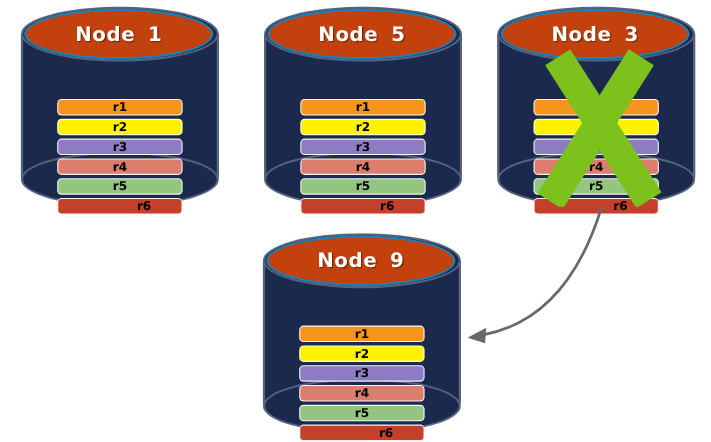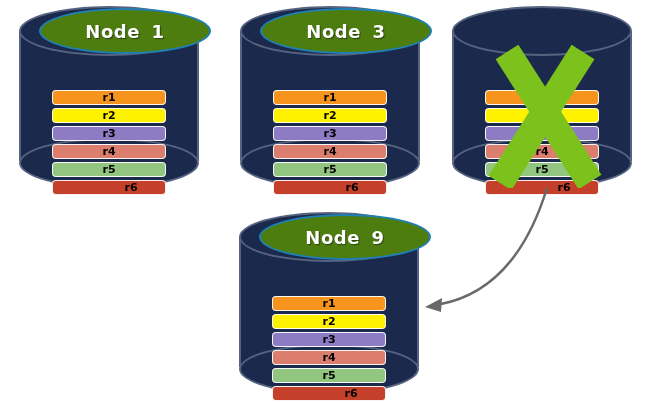--- a/index.html
+++ b/index.html
@@ -23,22 +23,22 @@
     background:#1B2A4C; z-index:1; box-sizing:border-box;
     border-left:2px solid rgba(145,155,180,0.5);
     border-right:2px solid rgba(145,155,180,0.5);
   }
   .cyl-bottom {
     position:absolute; bottom:0; left:0; width:180px; height:50px;
     border-radius:50%; background:#1B2A4C; z-index:1;
     border:2px solid rgba(145,155,180,0.5); box-sizing:border-box;
   }
   .cyl-top {
-    position:absolute; top:2px; left:20px; width:172px; height:46px;
-    border-radius:50%; background:#4d7c0f; border:2px solid #2080B4;
+    position:absolute; top:2px; left:3px; width:172px; height:46px;
+    border-radius:50%; background:#c2410c; border:2px solid #2080B4;
     box-sizing:border-box; z-index:3;
     display:flex; align-items:center; justify-content:center;
   }
   .title {
     color:#ffffff; font-size:18px; font-weight:bold;
     letter-spacing:0.5px; word-spacing:5px;
     text-shadow:1px 1px 1px rgba(0,0,0,0.45);
   }
   .rows { position:absolute; left:33px; top:56px; width:114px; z-index:4;margin-top:28px; }
   .bar {
@@ -74,36 +74,39 @@
       <div class="bar" style="background-color: rgb(146, 197, 127);">r5</div>
       <div class="bar" style="background-color: rgb(197, 64, 43);">r6</div>
     </div>
   </div>
 
   <div class="node node2">
     <div class="cyl-top-back"></div>
     <div class="cyl-body"></div>
     <div class="cyl-bottom"></div>
     <div class="cyl-top">
-      <div class="title">Node 3</div>
+      <div class="title">Node 5</div>
     </div>
     <div class="rows">
       <div class="bar" style="background-color: rgb(247, 148, 30);">r1</div>
       <div class="bar" style="background-color: rgb(255, 242, 0);">r2</div>
       <div class="bar" style="background-color: rgb(141, 124, 195);">r3</div>
       <div class="bar" style="background-color: rgb(220, 126, 109);">r4</div>
       <div class="bar" style="background-color: rgb(146, 197, 127);">r5</div>
       <div class="bar" style="background-color: rgb(197, 64, 43);">r6</div>
     </div>
   </div>
 
   <div class="node node3">
     <div class="cyl-top-back"></div>
     <div class="cyl-body"></div>
     <div class="cyl-bottom"></div>
+    <div class="cyl-top">
+      <div class="title">Node 3</div>
+    </div>
     <div class="rows">
       <div class="bar" style="background-color: rgb(247, 148, 30);">r1</div>
       <div class="bar" style="background-color: rgb(255, 242, 0);">r2</div>
       <div class="bar" style="background-color: rgb(141, 124, 195);">r3</div>
       <div class="bar" style="background-color: rgb(220, 126, 109);">r4</div>
       <div class="bar" style="background-color: rgb(146, 197, 127);">r5</div>
       <div class="bar" style="background-color: rgb(197, 64, 43);">r6</div>
     </div>
     <svg class="cross" width="180" height="182" viewBox="0 0 180 182">
       <line x1="55" y1="46" x2="138" y2="176" stroke-width="27" stroke-linecap="butt" stroke="#7DC21C"></line>

